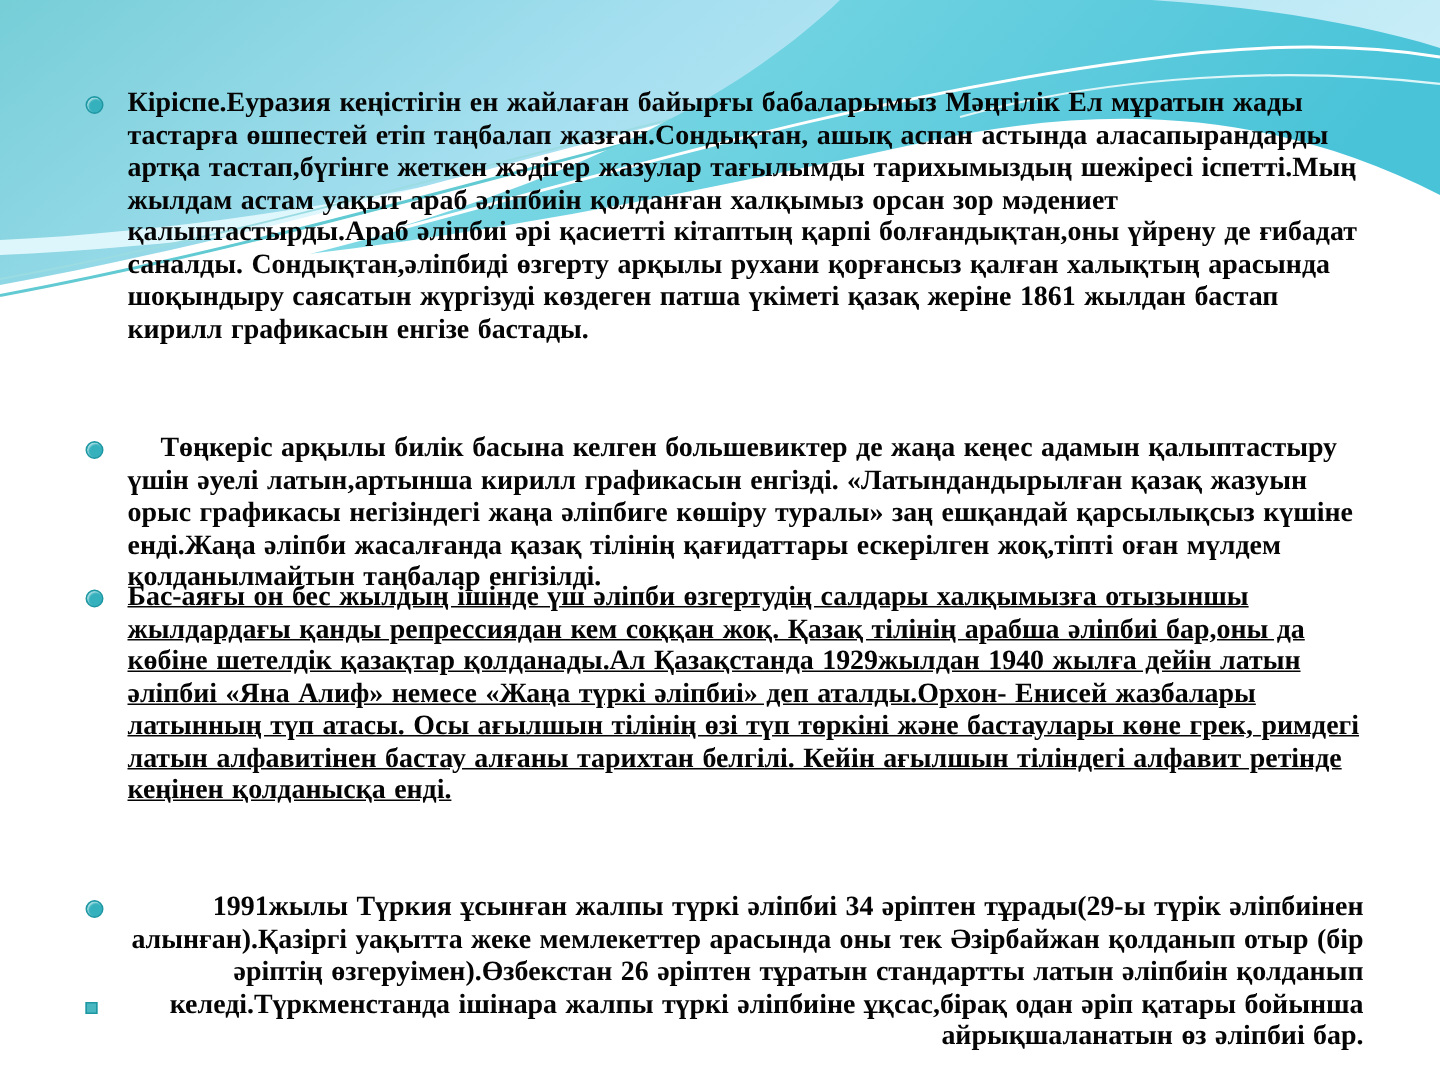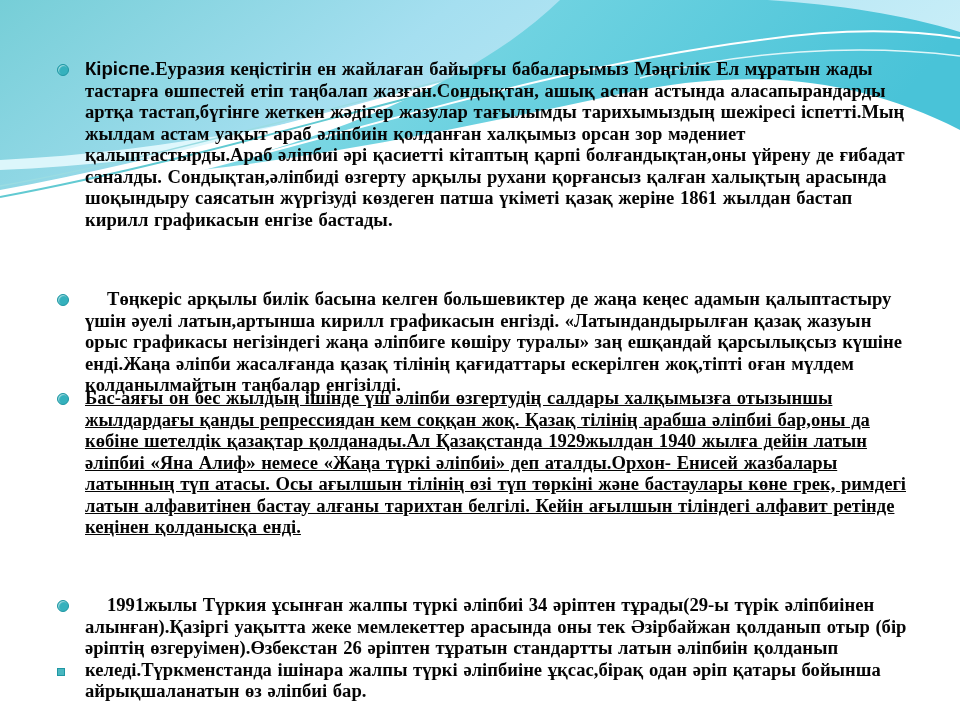--- a/index.html
+++ b/index.html
@@ -22,28 +22,28 @@
     left: 85px;
     width: 824px;
     font-size: 18.6px;
     line-height: 21.5px;
     font-weight: 700;
     color: #050505;
     text-align: left;
     word-spacing: 1px;
   }
   .para .lead {
-    font-family: Liberation Sans, sans-serif;
+    font-family: Liberation Serif, serif;
     font-weight: 700;
   }
   .para.indent { text-indent: 22px; margin-top: 36px; }
   .p1 { top: 58px; }
   .p2 { top: 252px; }
   .p3 { top: 387px; text-decoration: underline; }
-  .p4 { top: 558px; }
+  .p4 { top: 558px; text-align: right; }
   .bullet {
     position: absolute;
     left: -28px;
     top: 6px;
     width: 10px;
     height: 10px;
     border-radius: 50%;
     background: #35b1bd;
     border: 1px solid #1f97a3;
     box-shadow: inset 1px 1px 1px rgba(255,255,255,0.55);

